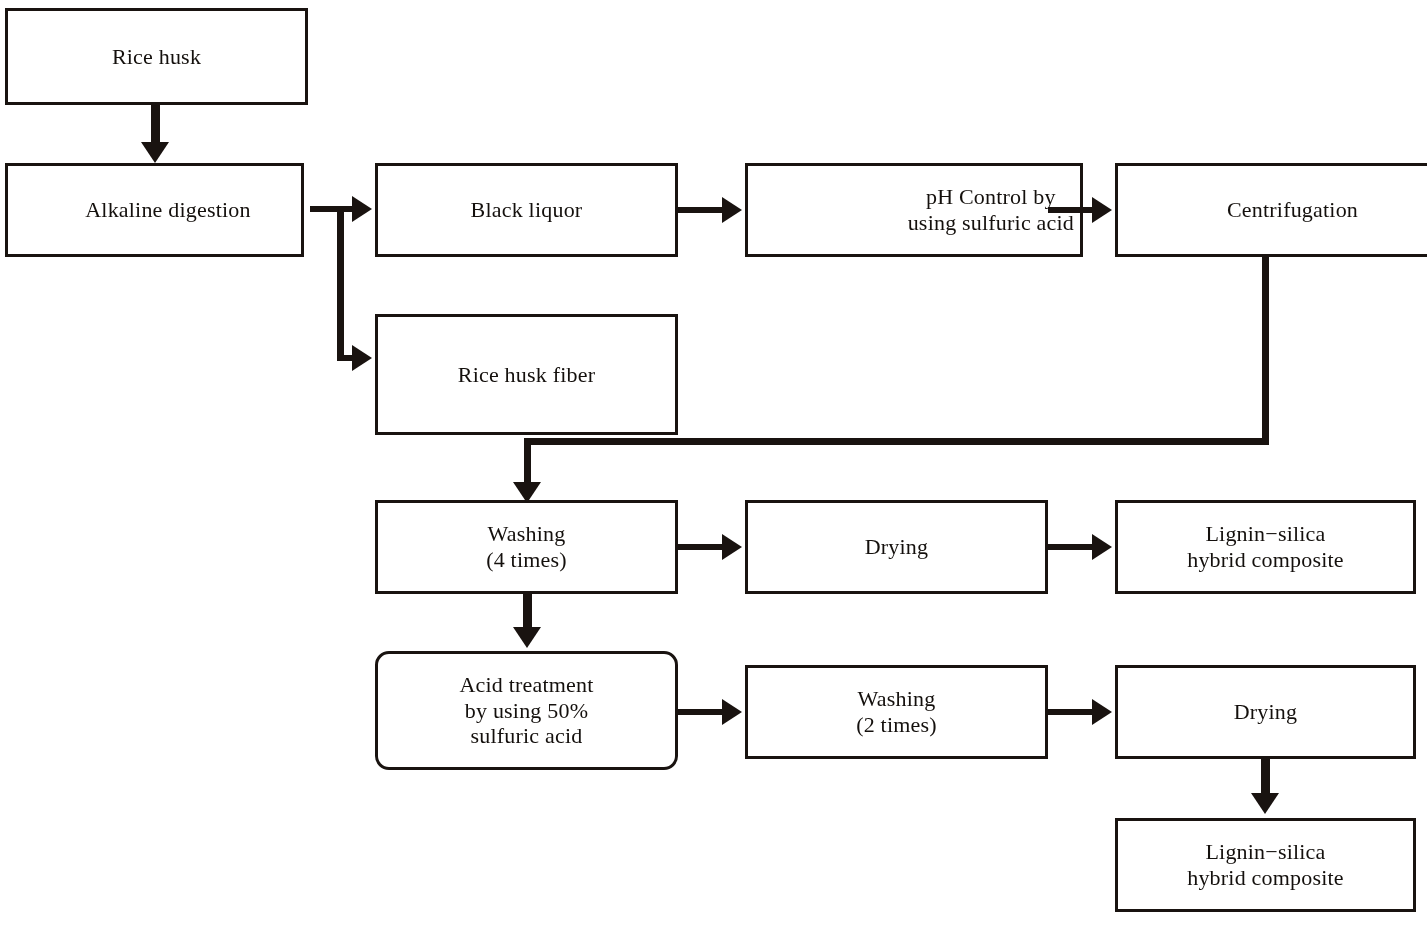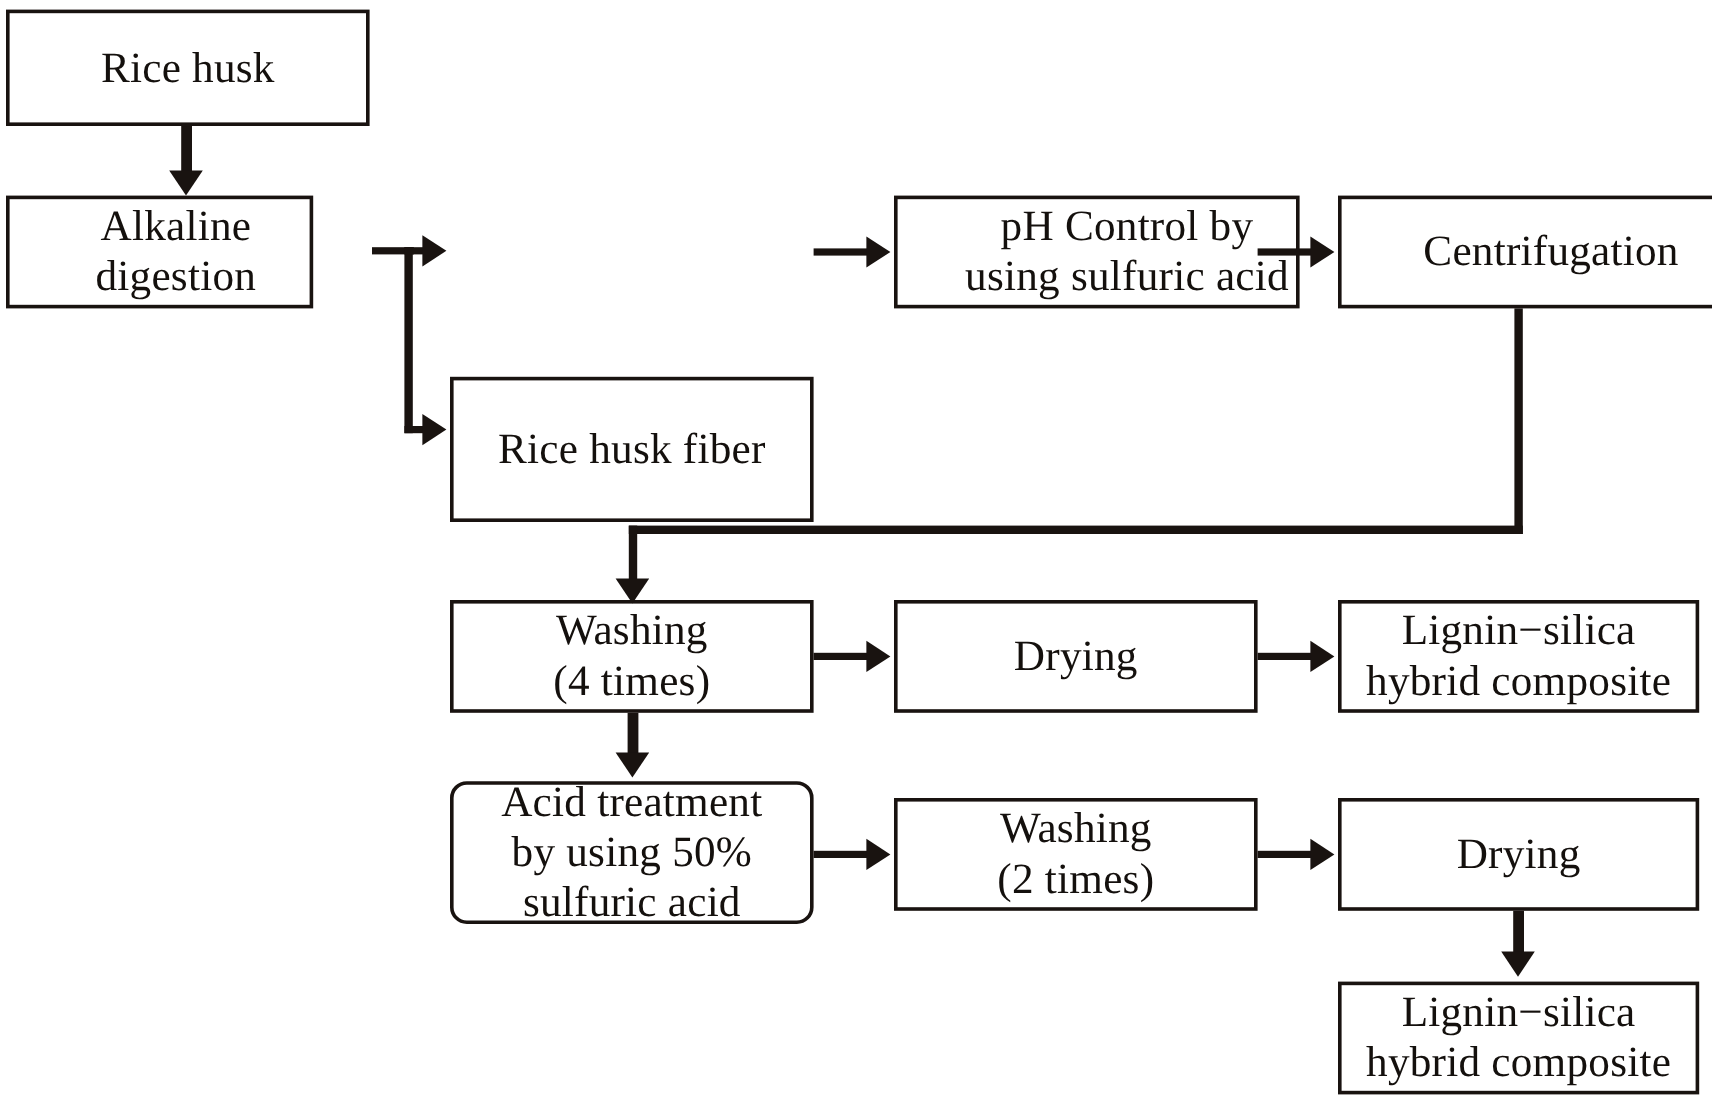--- a/index.html
+++ b/index.html
@@ -18,21 +18,21 @@
   .node {
     position: absolute;
     box-sizing: border-box;
     border: 3px solid #191310;
     background: #ffffff;
     display: flex;
     align-items: center;
     justify-content: center;
     text-align: center;
     color: #14100d;
-    font-size: 36px;
+    font-size: 22px;
     line-height: 1.16;
     letter-spacing: 0.2px;
     white-space: pre-line;
   }
   .node .lbl { display: block; padding: 0 6px; }
 
   
   .hline, .vline {
     position: absolute;
     background: #191310;
@@ -54,24 +54,27 @@
 </style>
 </head>
 <body>
 
 <div id="canvas">
 
   <div class="node" style="left:5px; top:8px; width:303px; height:97px;">
     <span class="lbl">Rice husk</span>
   </div>
 
-  <div class="node" style="left:5px; top:163px; width:256px; height:94px;padding-left:27px;">
+  <div class="node" style="left:5px; top:163px; width:299px; height:94px;padding-left:27px;">
     <span class="lbl">Alkaline digestion</span>
   </div>
 
+  <div class="node" style="left:375px; top:163px; width:303px; height:94px;">
+    <span class="lbl">Black liquor</span>
+  </div>
 
   <div class="node" style="left:375px; top:314px; width:303px; height:121px;">
     <span class="lbl">Rice husk fiber</span>
   </div>
 
   <div class="node" style="left:745px; top:163px; width:338px; height:94px;justify-content:flex-end;">
     <span class="lbl">pH Control by
 using sulfuric acid</span>
   </div>
 

